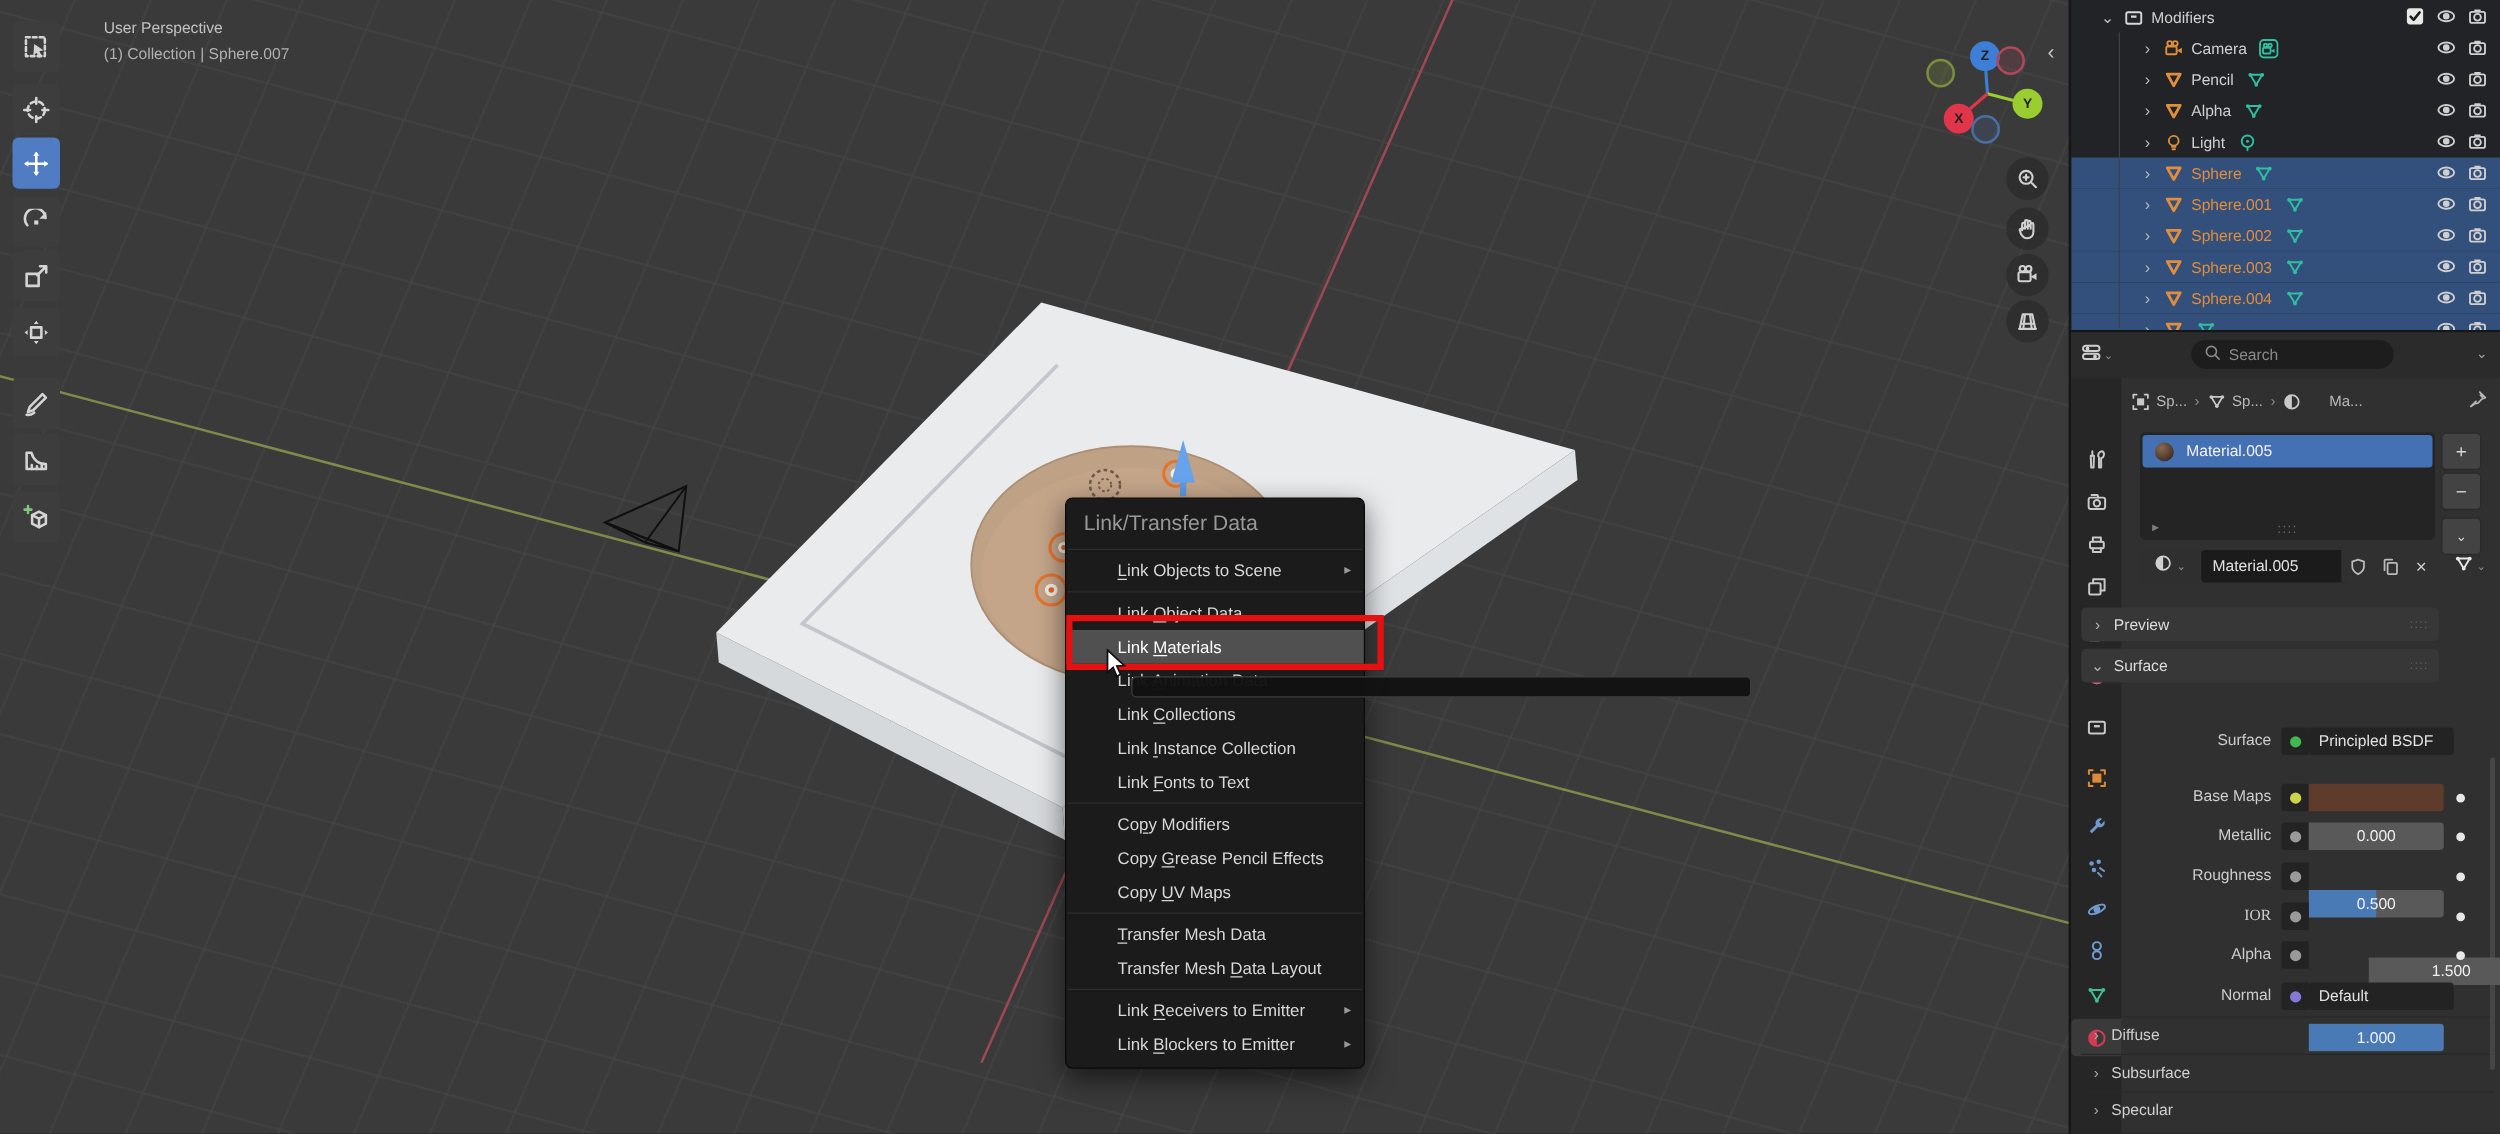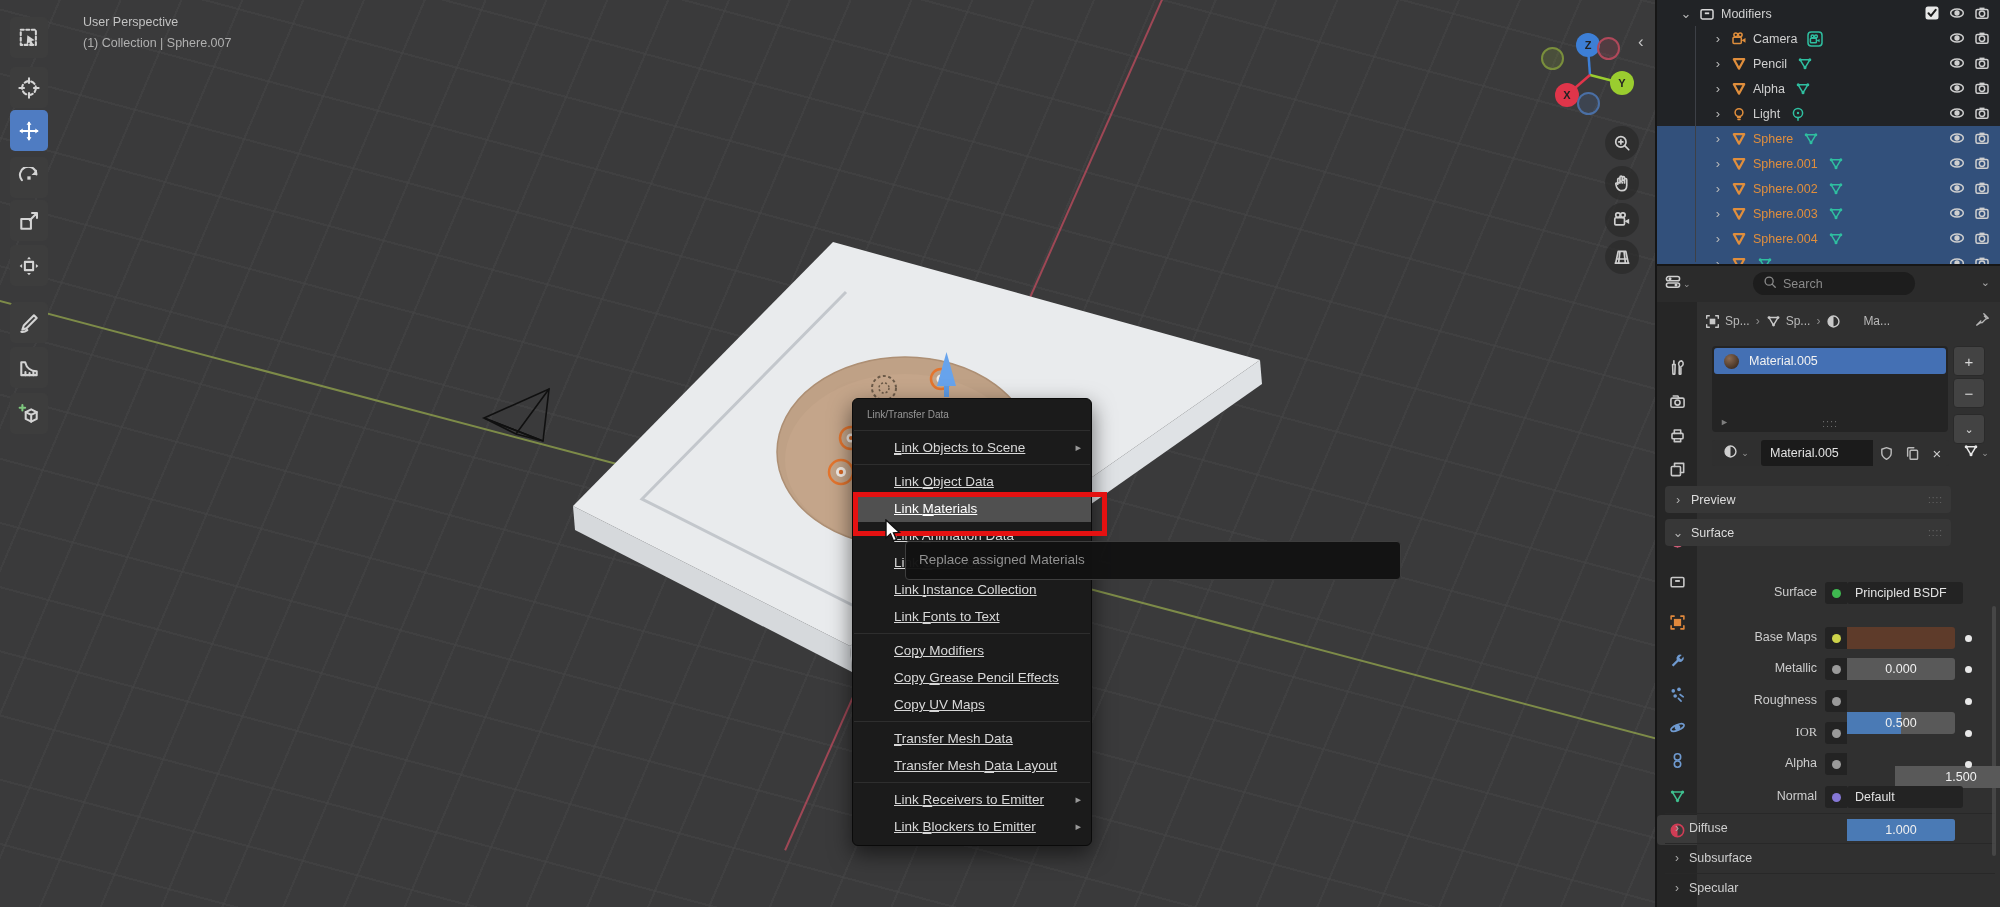--- a/index.html
+++ b/index.html
@@ -24,24 +24,24 @@
   
   .navbtn{position:absolute;width:34px;height:34px;border-radius:50%;
           background:rgba(43,43,43,.75);display:flex;align-items:center;justify-content:center;color:#d0d0d0;}
   .navbtn svg{width:18px;height:18px;}
   .gz-ball{position:absolute;width:24px;height:24px;border-radius:50%;display:flex;
            align-items:center;justify-content:center;font-size:11px;font-weight:bold;color:#222;}
   .gz-hollow{position:absolute;width:19px;height:19px;border-radius:50%;border:2.5px solid;}
   
   #menu{left:852px;top:398px;width:238px;background:#1b1b1b;border:1px solid #0a0a0a;
         border-radius:6px;box-shadow:0 8px 22px rgba(0,0,0,.55);padding:4px 0 5px 0;z-index:20;}
-  #menu .title{color:#989898;font-size:10px;padding:6px 14px 7px 14px;}
+  #menu .title{color:#989898;font-size:17px;padding:6px 14px 7px 14px;}
   .msep{height:1px;background:#2e2e2e;margin:3px 1px;}
   .mi{position:relative;height:27px;line-height:27px;font-size:13.5px;color:#d8d8d8;
-      padding-left:41px;padding-right:24px;white-space:nowrap;text-decoration:underline;}
+      padding-left:41px;padding-right:24px;white-space:nowrap;}
   .mi.hl{background:#505050;color:#fff;}
   .mi .accel{text-decoration:underline;text-underline-offset:2px;}
   .mi .sub{position:absolute;right:10px;top:0;color:#999;font-size:11px;}
   
   #annotation{left:853px;top:492px;width:244px;height:34px;border:5px solid #e51111;z-index:30;}
   
   #tooltip{left:905px;top:541px;width:468px;background:rgba(18,18,18,.97);border:1px solid #3e3e3e;
            border-radius:4px;padding:7px 13px 8px 13px;font-size:13.5px;line-height:22px;z-index:40;}
   #tooltip .l1{color:#d2d2d2;}
   #tooltip .hl{color:#7f95cf;}
@@ -285,21 +285,20 @@
       <div class="mi"><span><span class="accel">T</span>ransfer Mesh Data</span></div>
       <div class="mi"><span>Transfer Mesh <span class="accel">D</span>ata Layout</span></div>
       <div class="msep"></div>
       <div class="mi"><span>Link <span class="accel">R</span>eceivers to Emitter</span><span class="sub">▸</span></div>
       <div class="mi"><span>Link <span class="accel">B</span>lockers to Emitter</span><span class="sub">▸</span></div>
     </div>
 </div>
 <div id="annotation" class="abs"></div>
 
 <div id="tooltip" class="abs">
-  <div class="l2">Replace assigned Materials</div>
 </div>
 
 <svg id="cursor" class="abs" width="22" height="26">
   <polygon points="2,1 2,19 6.5,15 9.5,22 12.5,20.5 9.5,13.8 15.5,13.5" fill="#fff" stroke="#111" stroke-width="1.4"></polygon>
 </svg>
 
 <div id="right-divider" class="abs"></div>
 
 <div id="outliner" class="abs">
     <div class="orow" style="top: 1px;">

